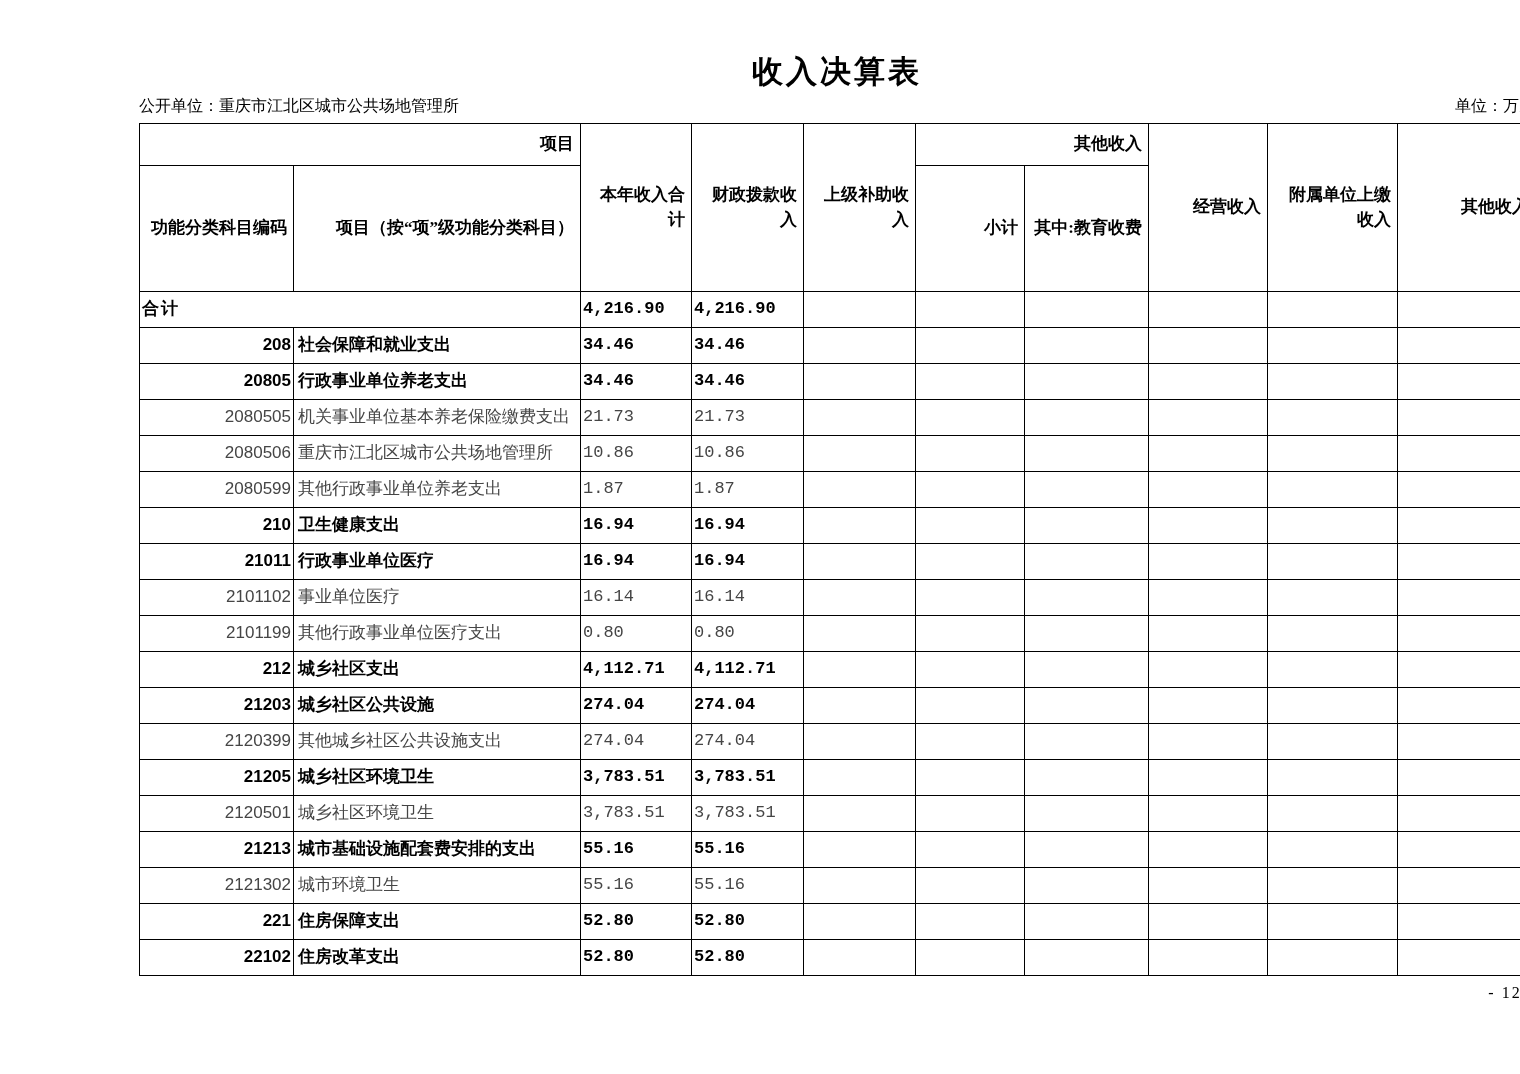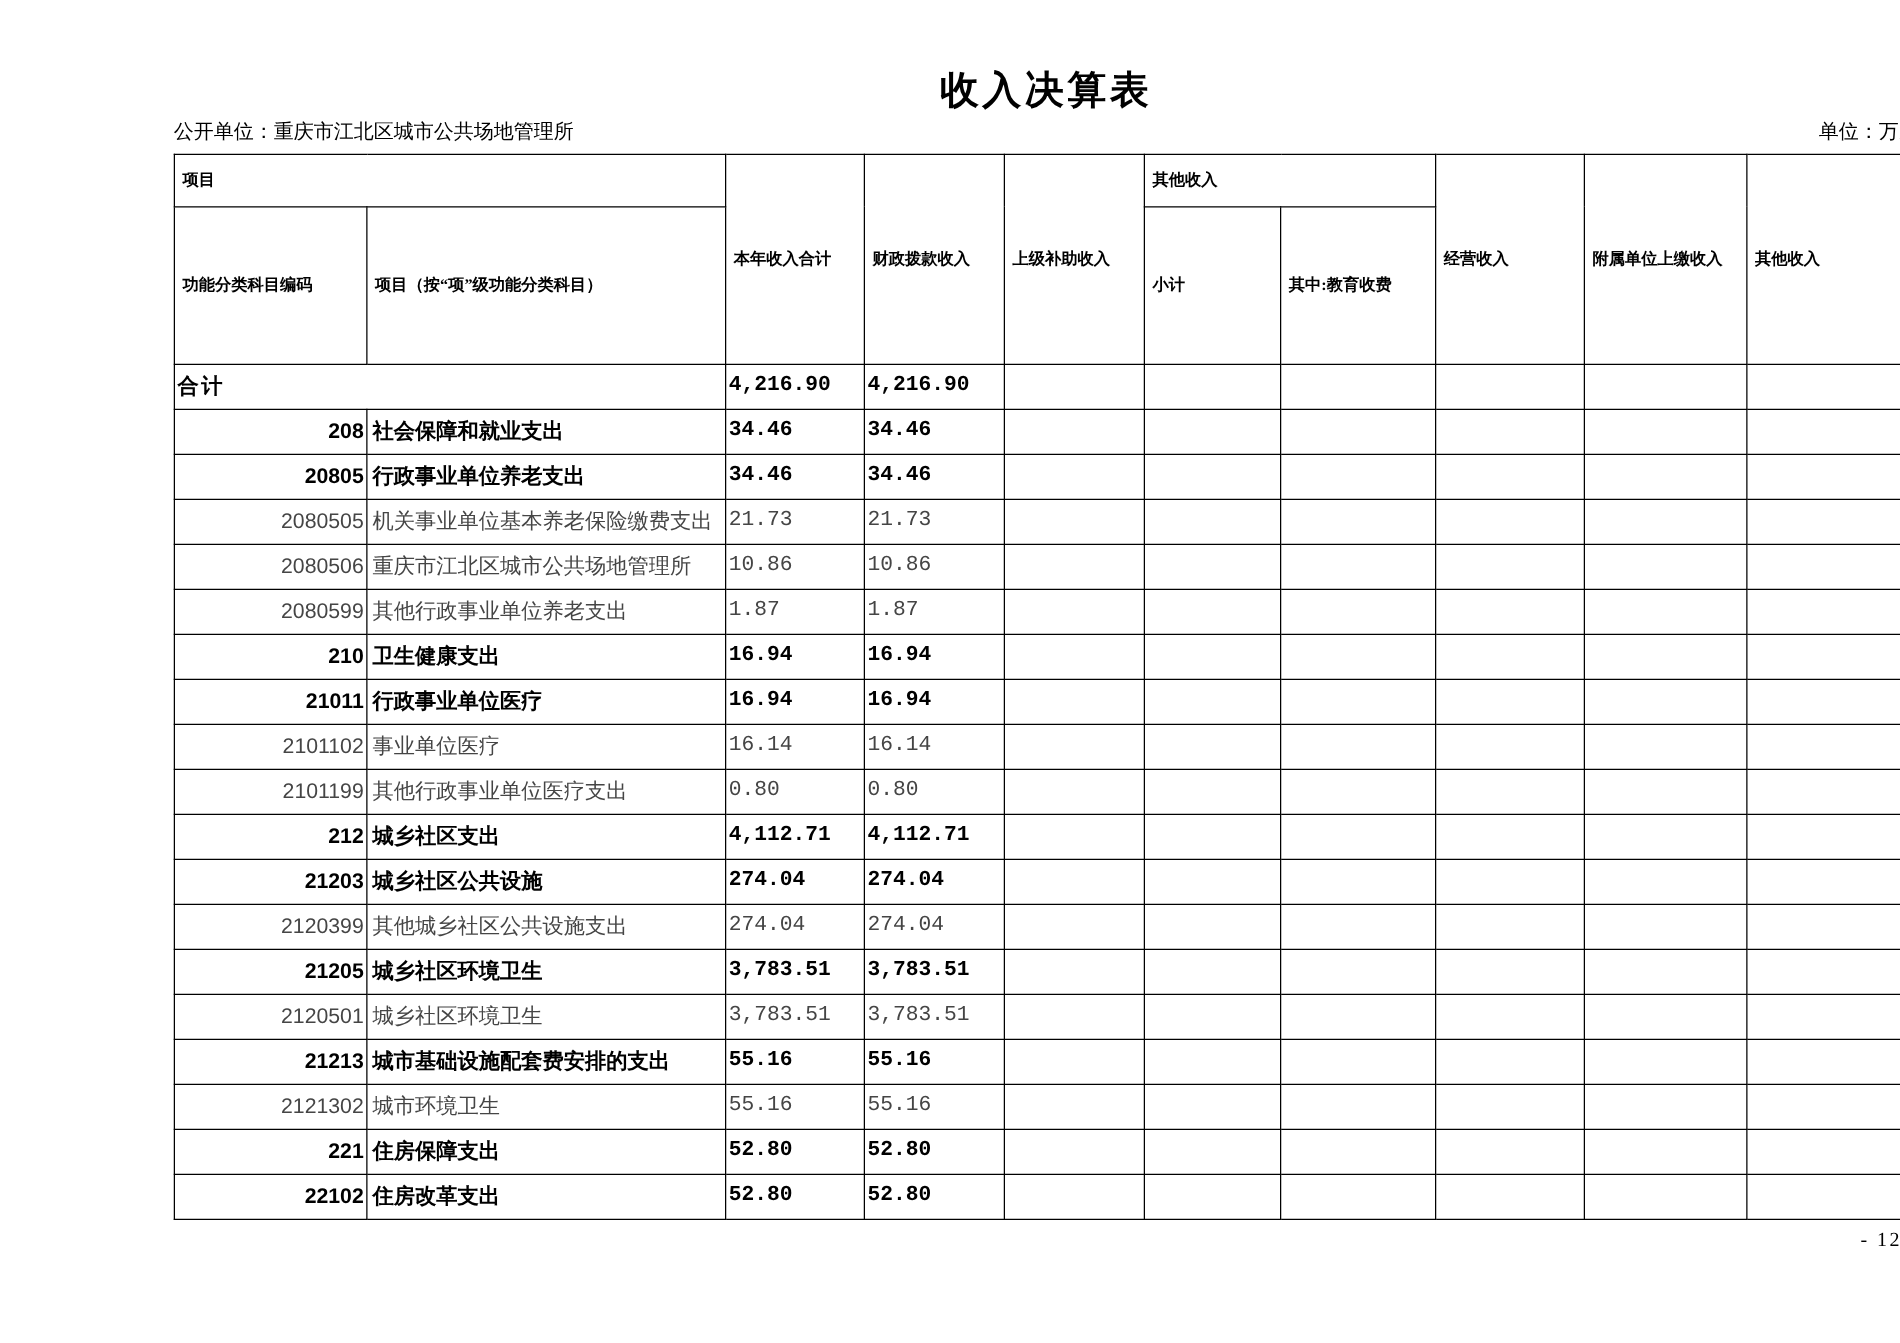--- a/index.html
+++ b/index.html
@@ -19,21 +19,21 @@
     font-size:16px;line-height:22px;
   }
   table.report{
     margin-top:6px;border-collapse:collapse;table-layout:fixed;
     width:1396px;
   }
   table.report th, table.report td{
     border:1.5px solid #000;overflow:hidden;
   }
   thead th{
-    font-size:13px;font-weight:700;text-align:left;vertical-align:middle;
+    font-size:17px;font-weight:700;text-align:right;vertical-align:middle;
     padding:2px 6px;line-height:1.5;
   }
   tr.hdr-top{height:42px;}
   tr.hdr-bottom{height:126px;}
   tbody td{
     font-size:17px;height:33px;vertical-align:middle;padding:1px 2px;
     line-height:1.4;
   }
   td.code{
     font-family:"Liberation Sans","DejaVu Sans",sans-serif;

